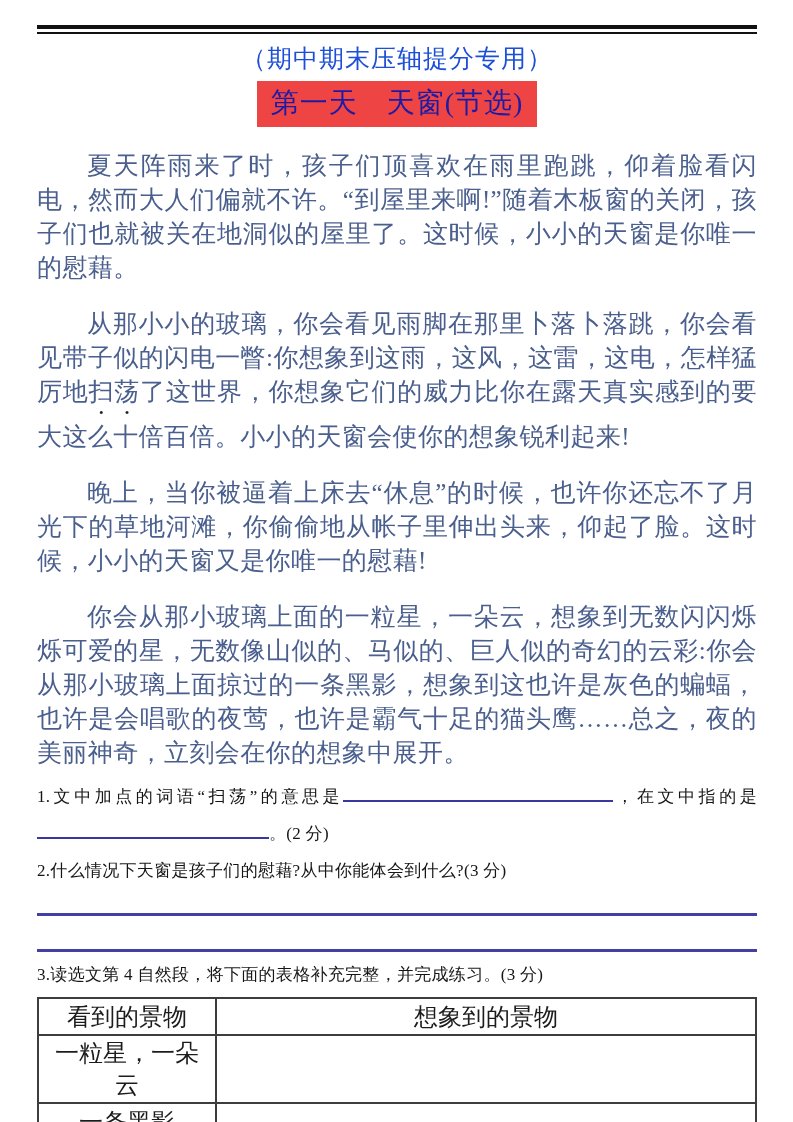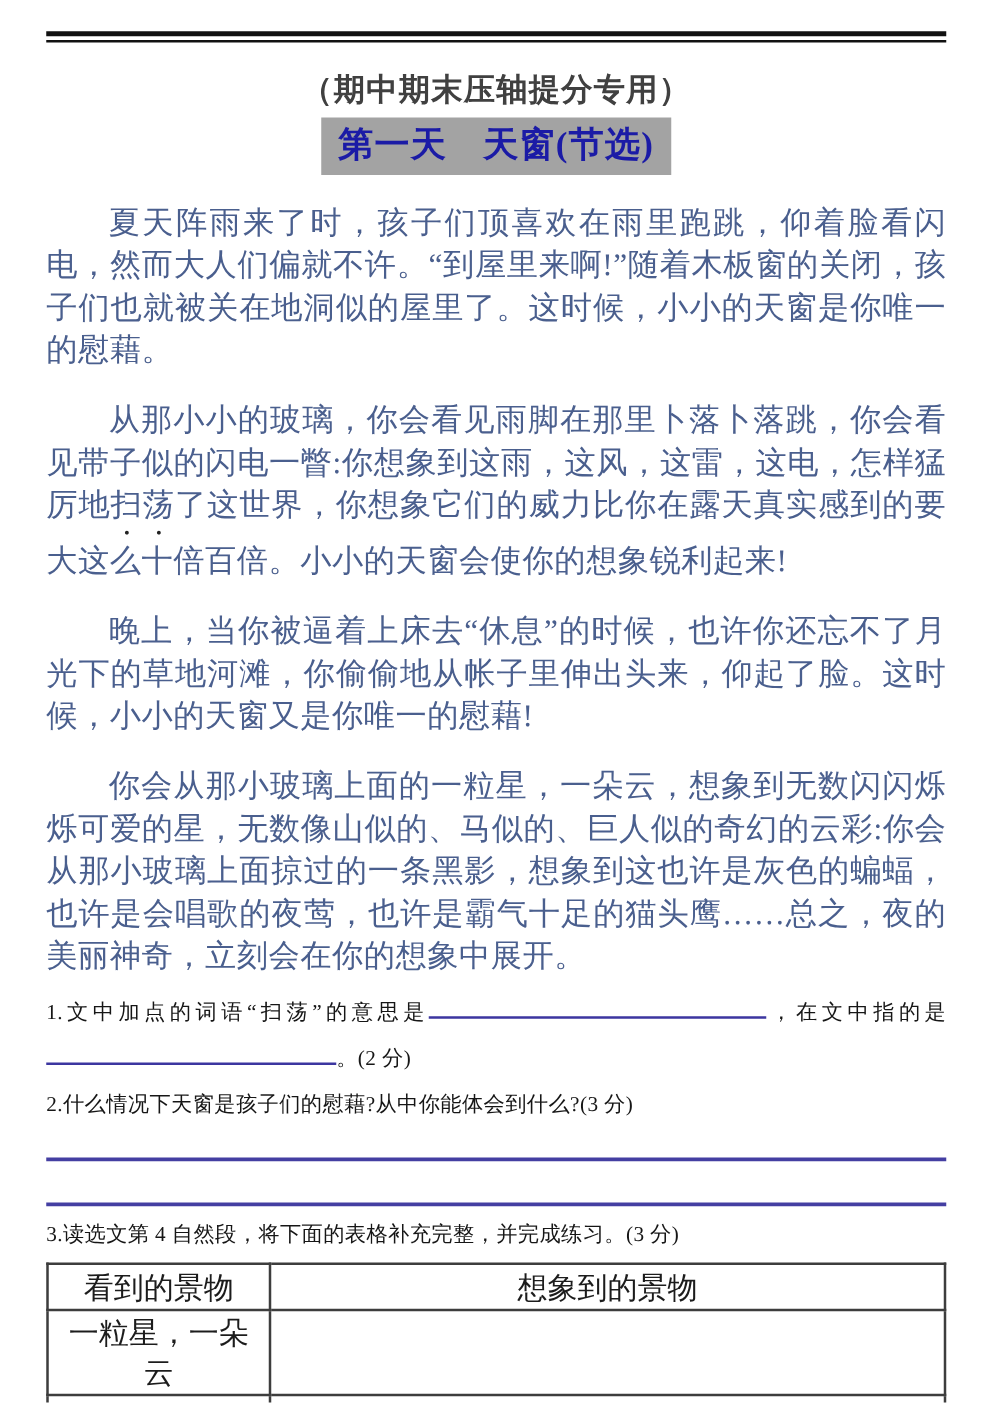--- a/index.html
+++ b/index.html
@@ -23,35 +23,35 @@
   }
   .main-title .t-black { color: #111111; }
   .main-title .t-red   { color: #e60000; }
 
   .title-divider { margin-top: 5px; }
   .title-divider .rule-thick { height: 4px; background: #111111; }
   .title-divider .rule-gap   { height: 3px; }
   .title-divider .rule-thin  { height: 2px; background: #111111; }
 
   .exam-subtitle {
-    margin-top: 21px;
+    margin-top: 8px;
     text-align: center;
     font-size: 25px;
-    font-weight: bold;
-    color: #404040;
+    font-weight: normal;
+    color: #1d4ed8;
     letter-spacing: 1px;
   }
 
   .day-heading-wrap { margin-top: 6px; text-align: center; }
   .day-heading {
     display: inline-block;
-    background: #a3a3a3;
+    background: #ef4444;
     color: #1b1ba6;
     font-size: 28px;
-    font-weight: bold;
+    font-weight: normal;
     padding: 3px 14px 5px 14px;
     letter-spacing: 1px;
   }
 
   
   .passage { margin-top: 9px; }
   .passage p {
     font-size: 25px;
     line-height: 34px;
     text-align: justify;

